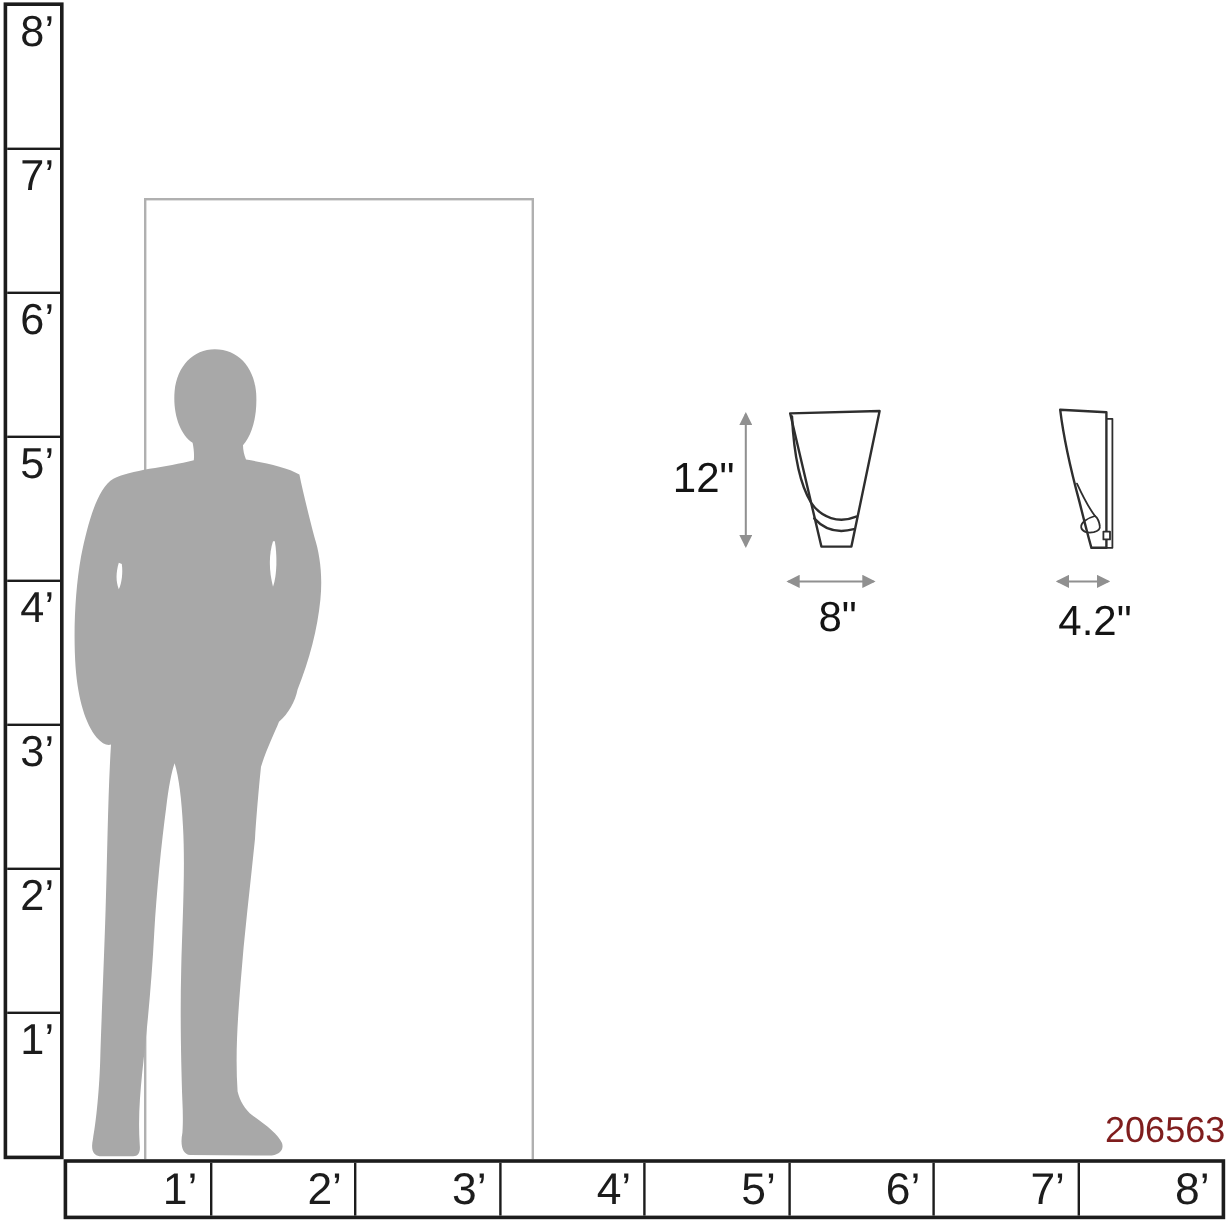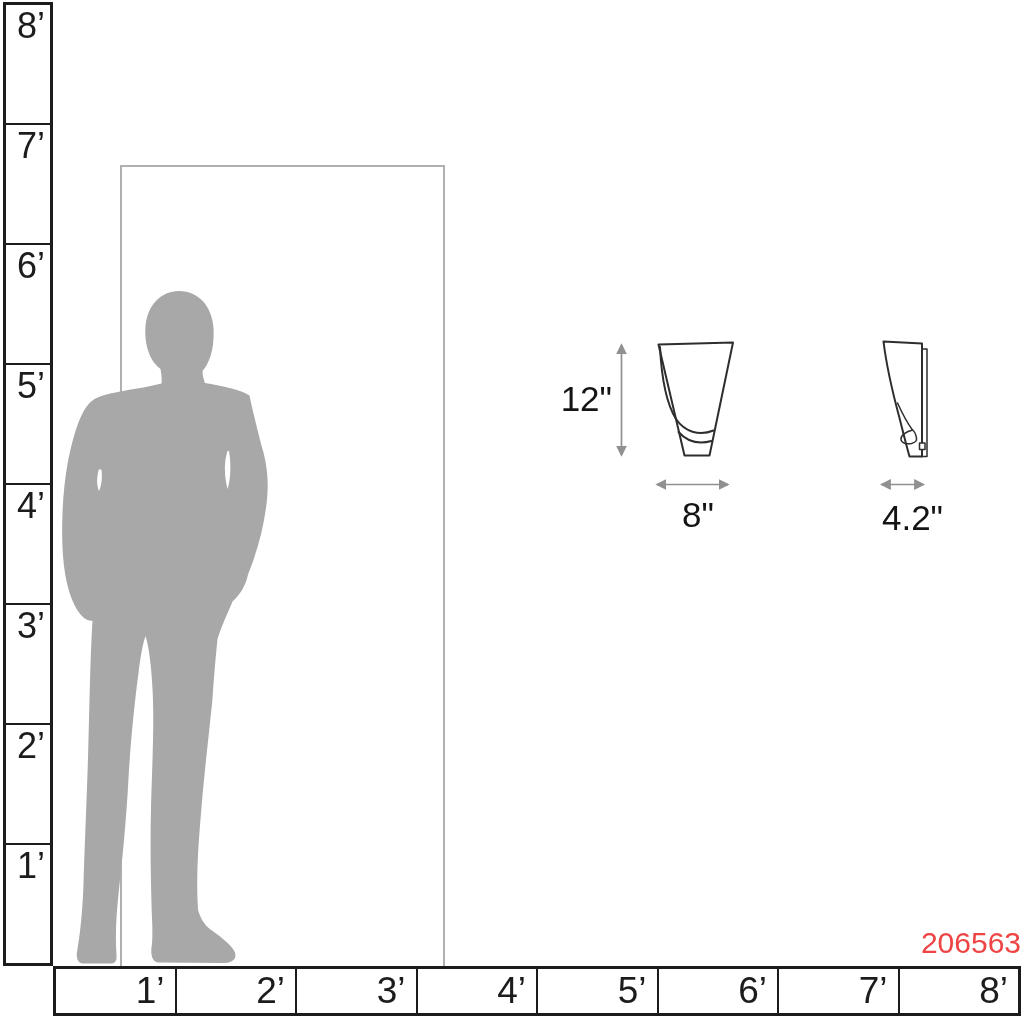--- a/index.html
+++ b/index.html
@@ -41,21 +41,21 @@
   .draw{stroke:var(--drawing_line);stroke-width:2;fill:none;stroke-linejoin:round;stroke-linecap:round;}
   .draw.filled{fill:#ffffff;}
   .thin{stroke-width:1.5;}
   .dim{stroke:var(--arrow);stroke-width:1.7;fill:none;}
   
   .dim-label{position:absolute;font-size:35px;line-height:1.05;color:#141414;}
   .dim-label.h{left:524px;top:381px;width:88px;text-align:right;}
   .dim-label.w{left:650px;top:497px;width:96px;text-align:center;}
   .dim-label.d{left:855px;top:500px;width:115px;text-align:center;}
   .sku{position:absolute;left:801px;top:927px;width:220px;text-align:right;
-    font-size:30px;line-height:1.05;color:#ef4444;}
+    font-size:30px;line-height:1.05;color:#7f1d1d;}
 </style>
 </head>
 <body>
 
 <div class="canvas" style="--background: #ffffff; --silhouette: #a8a8a8; --door_outline: #b0b0b0; --line: #1c1c1c; --drawing_line: #2e2e2e; --arrow: #909090;">
 
   <div class="door"></div>
 
   <div class="vruler">
     <div class="vcell">

